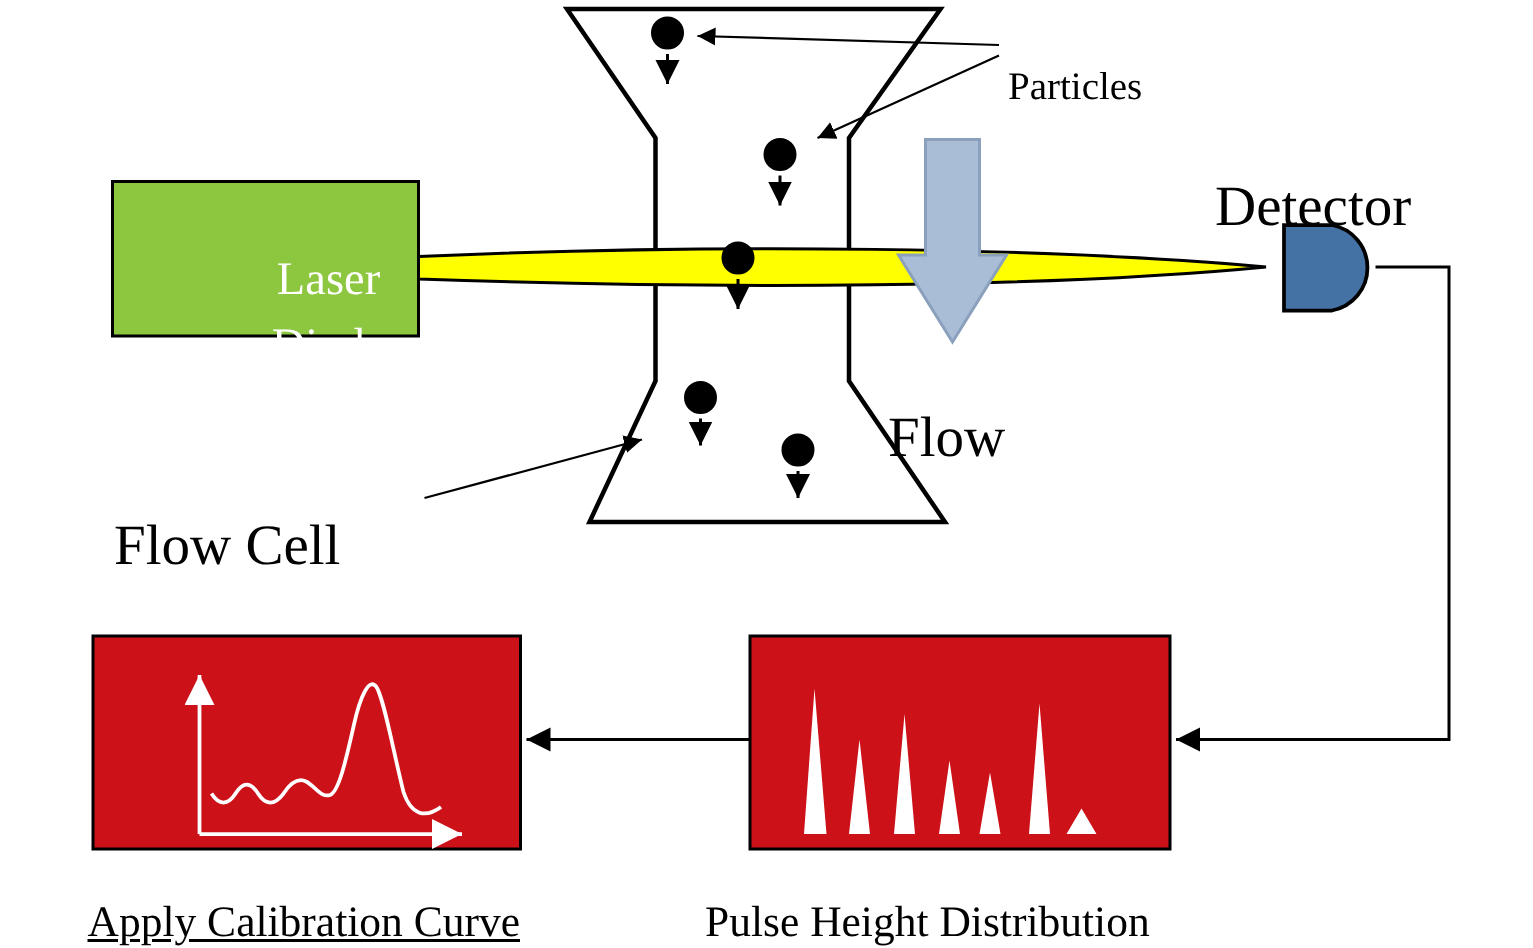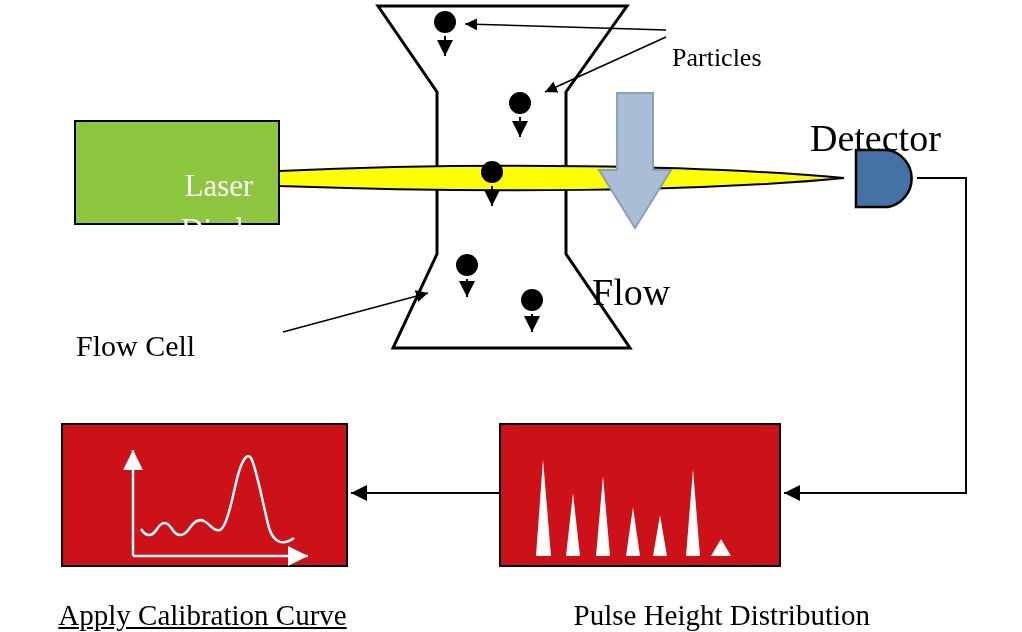--- a/index.html
+++ b/index.html
@@ -20,23 +20,23 @@
   }
   .lbl-laser{
     left:75px;top:128px;width:204px;height:103px;
     display:flex;align-items:center;justify-content:flex-end;text-align:center;
     color:#ffffff;font-size:31px;line-height:1.4;white-space:normal;
   }
   .lbl-laser span{display:block;width:120px;}
   .lbl-particles{left:672px;top:14px;font-size:26px;}
   .lbl-detector{left:810px;top:88px;font-size:38px;}
   .lbl-flow{left:592px;top:242px;font-size:38px;}
-  .lbl-flowcell{left:76px;top:300px;font-size:30px;}
+  .lbl-flowcell{left:76px;top:314px;font-size:38px;}
   .lbl-calib{left:20px;top:570px;width:365px;text-align:center;font-size:29px;text-decoration:underline;}
-  .lbl-pulse{left:470px;top:570px;width:400px;text-align:right;font-size:29px;}
+  .lbl-pulse{left:470px;top:570px;width:400px;text-align:left;font-size:29px;}
 </style>
 </head>
 <body>
 
 <div class="stage">
 
   <svg width="1022" height="632" viewBox="0 0 1022 632">
     <defs>
       <marker id="mBlack" markerWidth="9" markerHeight="9" refX="8" refY="4" orient="auto">
         <path d="M0,0 L8,4 L0,8 Z" fill="#000"></path>

